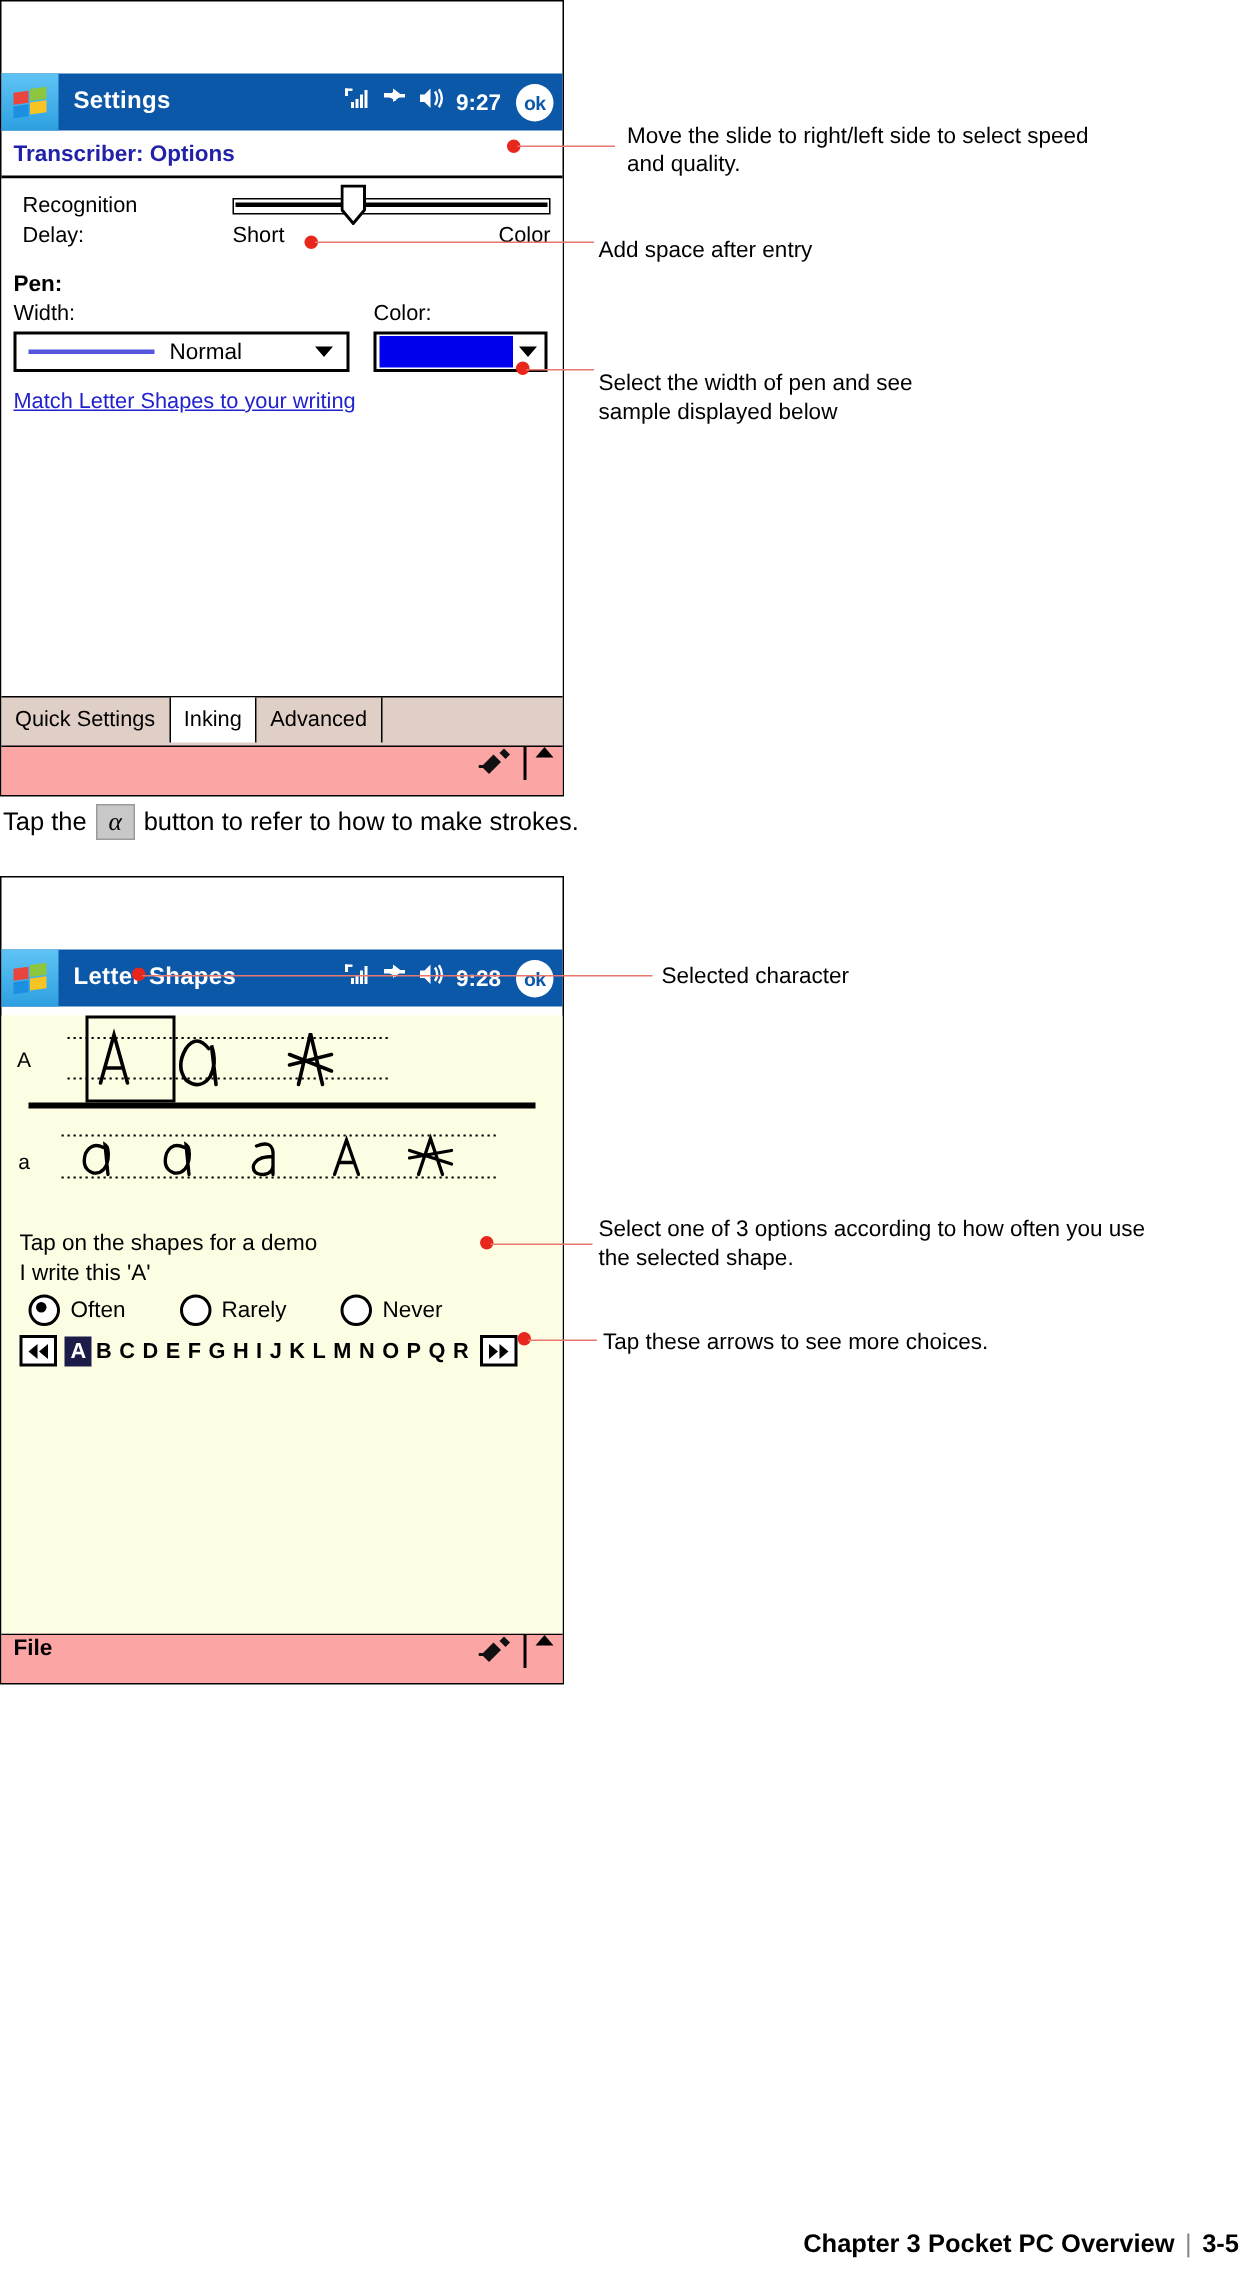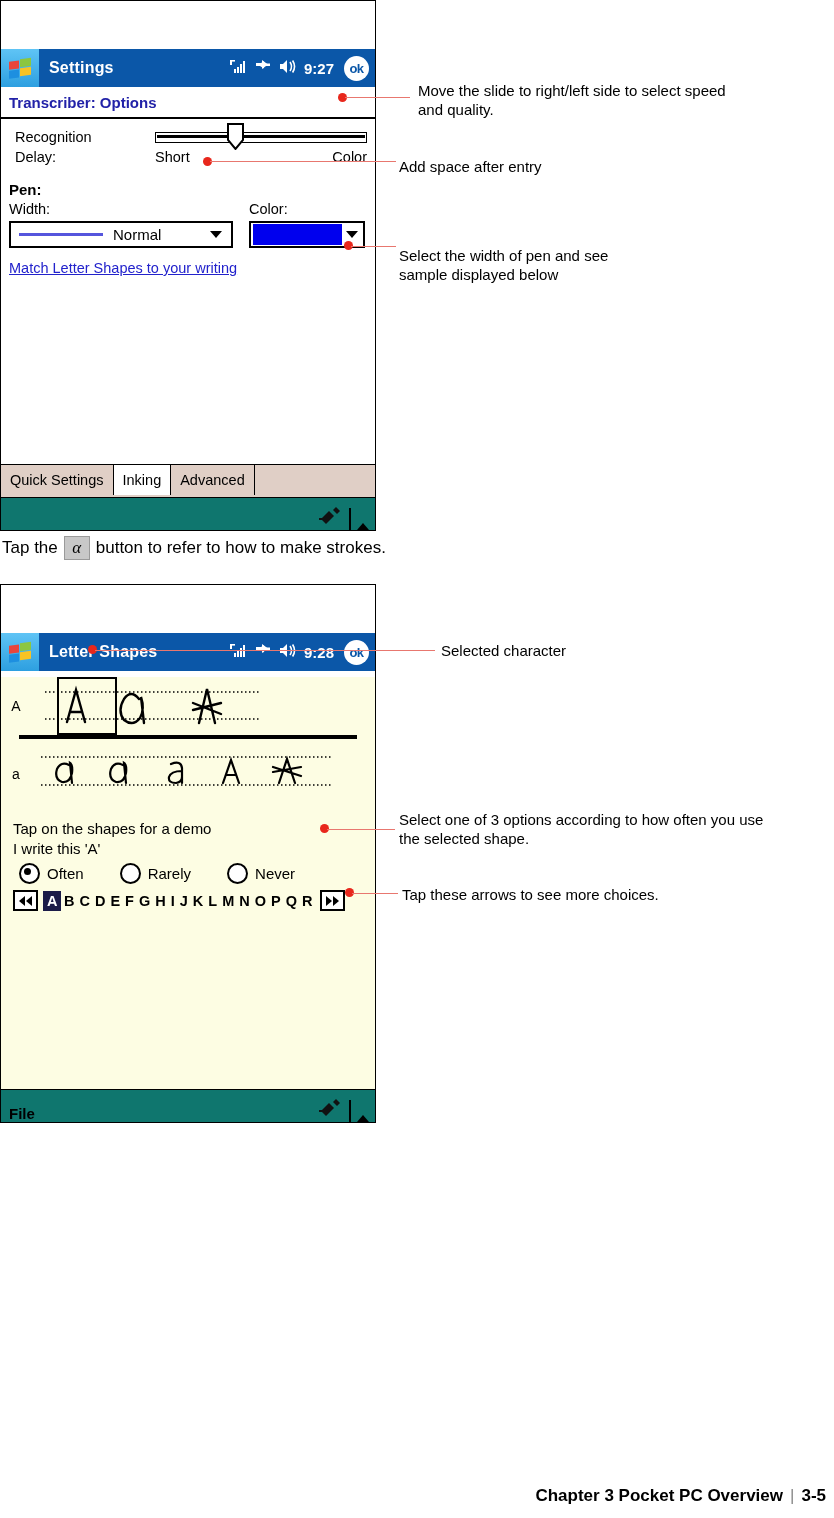--- a/index.html
+++ b/index.html
@@ -151,22 +151,22 @@
   .tab {
     height:30px; padding: 0 9px;
     display:flex; align-items:center;
     font-size:14.5px;
     border-right:1px solid #000;
     box-sizing:border-box;
   }
   .tab.active { background:#fff; }
   .tab.filler { flex:1; border-right:none; }
   .cmdbar {
-    height:32px; background:#0f766e; border-top:1px solid #000;
-    display:flex; align-items:flex-end; justify-content:flex-end;
+    height:32px; background:#fca5a5; border-top:1px solid #000;
+    display:flex; align-items:flex-start; justify-content:flex-end;
     padding-right:6px; gap:6px;
   }
   .cmdbar .fileword{
     font-size:15px; font-weight:bold; margin-right:auto; padding-left:8px;
   }
   .up-caret { width:0;height:0;border-left:6px solid transparent;border-right:6px solid transparent;border-bottom:7px solid #000; }
   .vbar { width:2px; height:22px; background:#000;}
 
   
   #mid-line {

